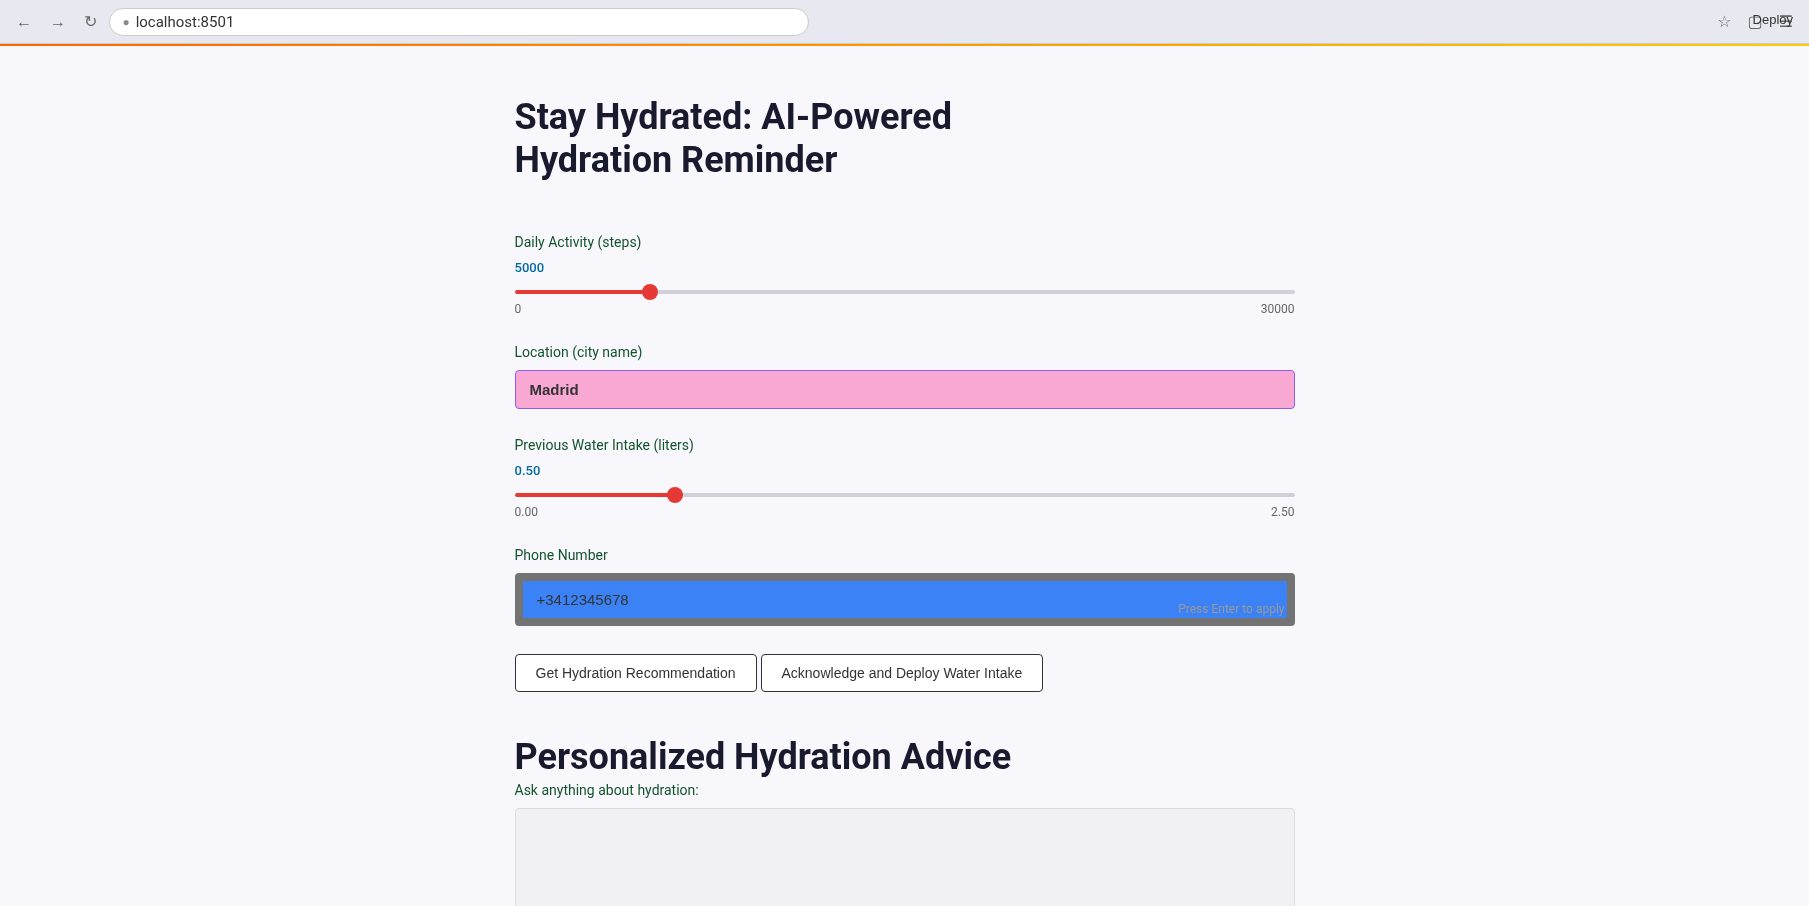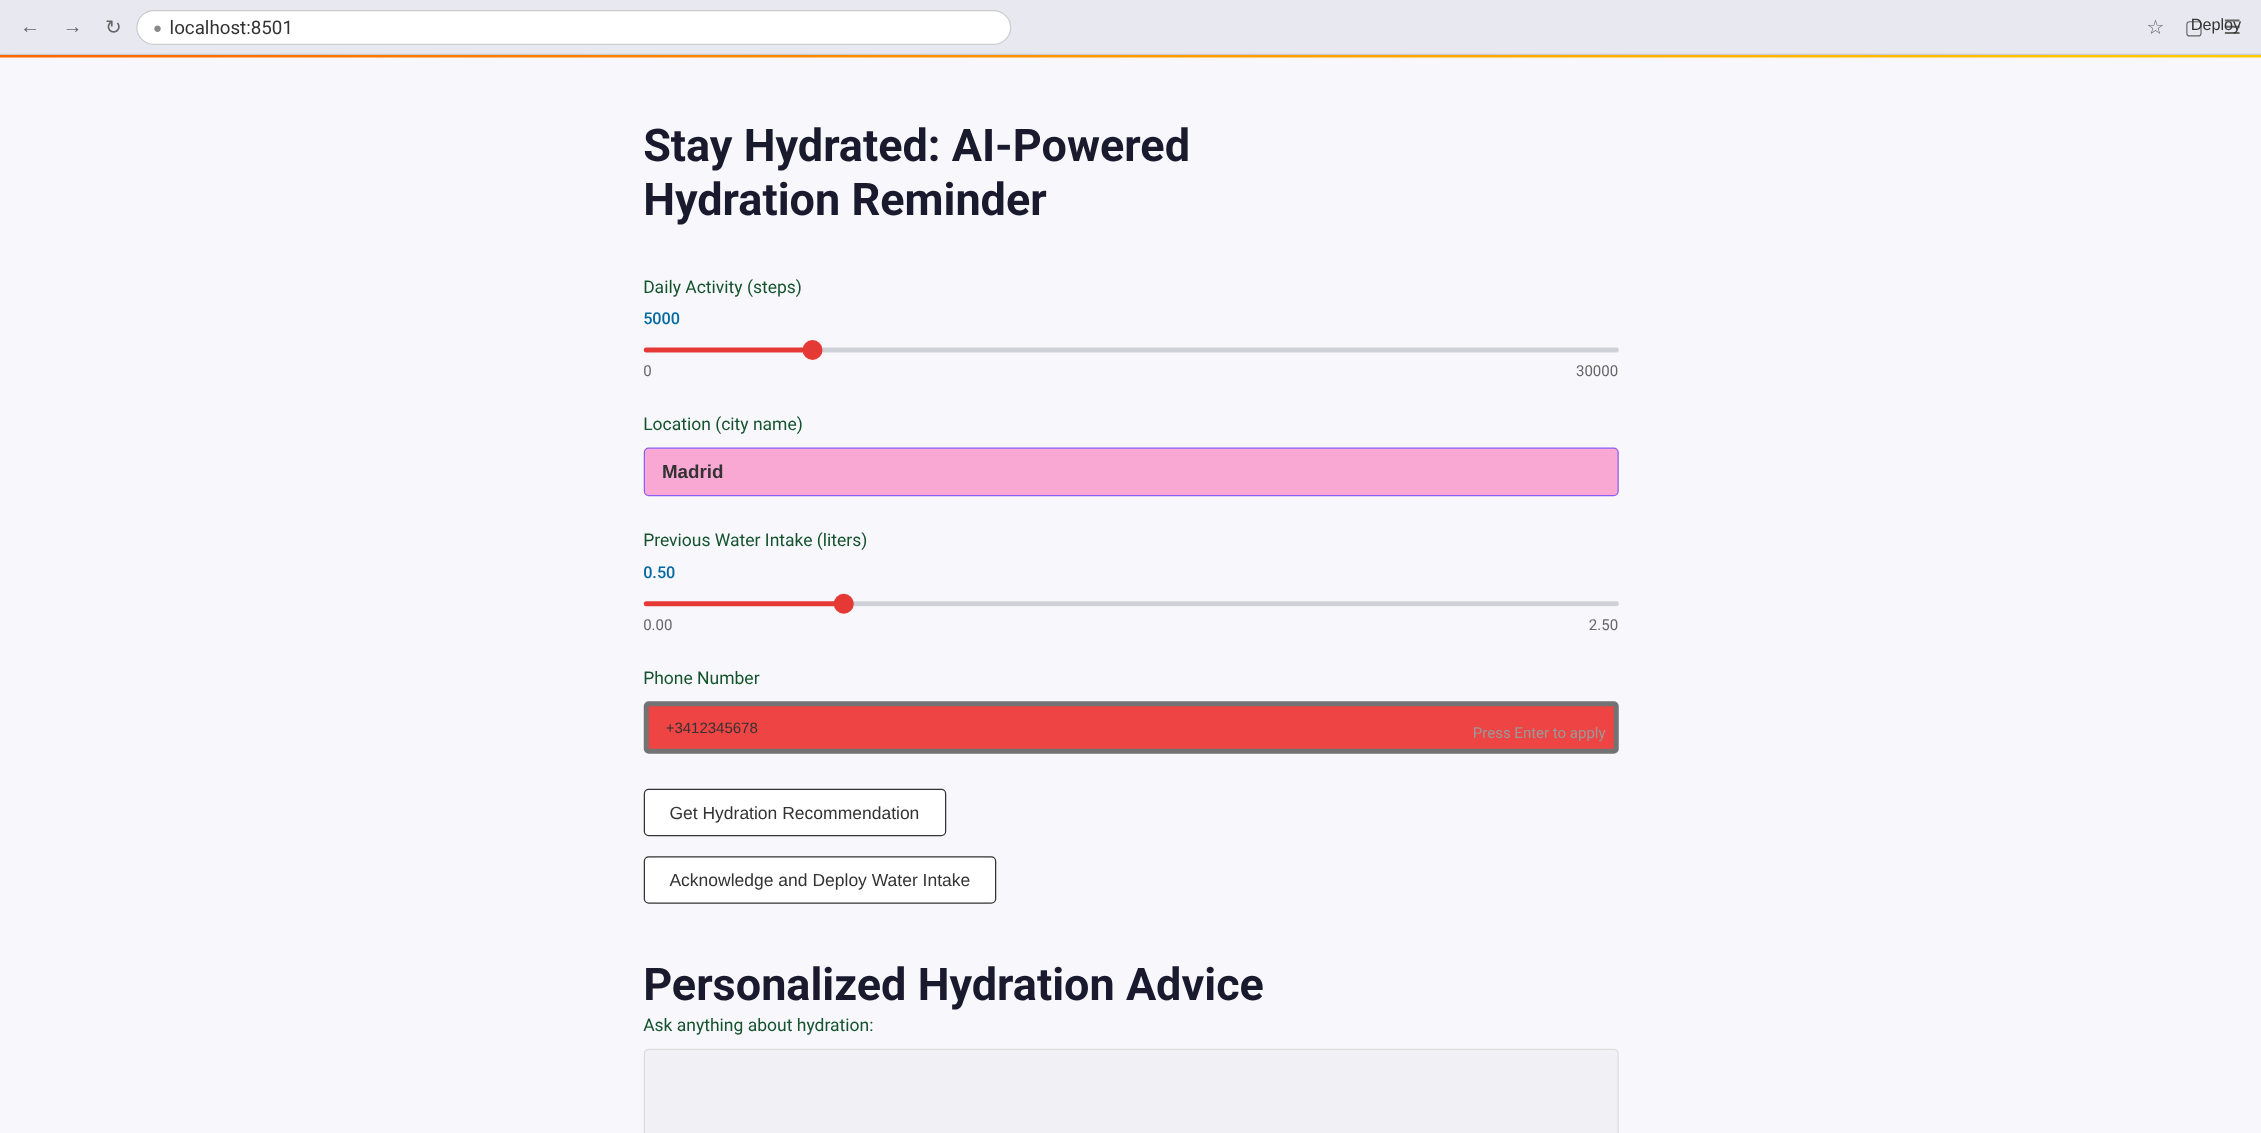--- a/index.html
+++ b/index.html
@@ -82,21 +82,21 @@
       max-width: 820px;
       margin: 0 auto;
       padding: 50px 20px 60px 20px;
     }
 
     .page-title {
       font-size: 36px;
       font-weight: 700;
       color: #1a1a2e;
       line-height: 1.2;
-      margin-bottom: 40px;
+      margin-bottom: 52px;
     }
 
     .form-section {
       margin-bottom: 28px;
     }
 
     .form-label {
       font-size: 14px;
       color: #14532d;
       margin-bottom: 10px;
@@ -175,24 +175,24 @@
     }
 
     
     .phone-input-wrapper {
       position: relative;
     }
 
     .phone-input {
       width: 100%;
       padding: 10px 14px;
-      border: 4px solid #737373;
-      border-radius: 4px;
-      font-size: 12px;
-      background: #ef4444;
+      border: 8px solid #737373;
+      border-radius: 4px;
+      font-size: 15px;
+      background: #3b82f6;
       color: #333;
       outline: none;
     }
 
     .phone-hint {
       position: absolute;
       right: 10px;
       bottom: 10px;
       font-size: 12px;
       color: #999;
@@ -208,22 +208,22 @@
       border-radius: 4px;
       background: white;
       color: #333;
       font-size: 14px;
       cursor: pointer;
       margin-bottom: 12px;
     }
 
     .buttons-row {
       display: flex;
-      flex-direction: column;
-      align-items: flex-start;
+      flex-direction: row;
+      align-items: center;
       gap: 4px;
     }
 
     
     .section-heading {
       font-size: 36px;
       font-weight: 700;
       color: #1a1a2e;
       margin-bottom: 4px;
       margin-top: 16px;

